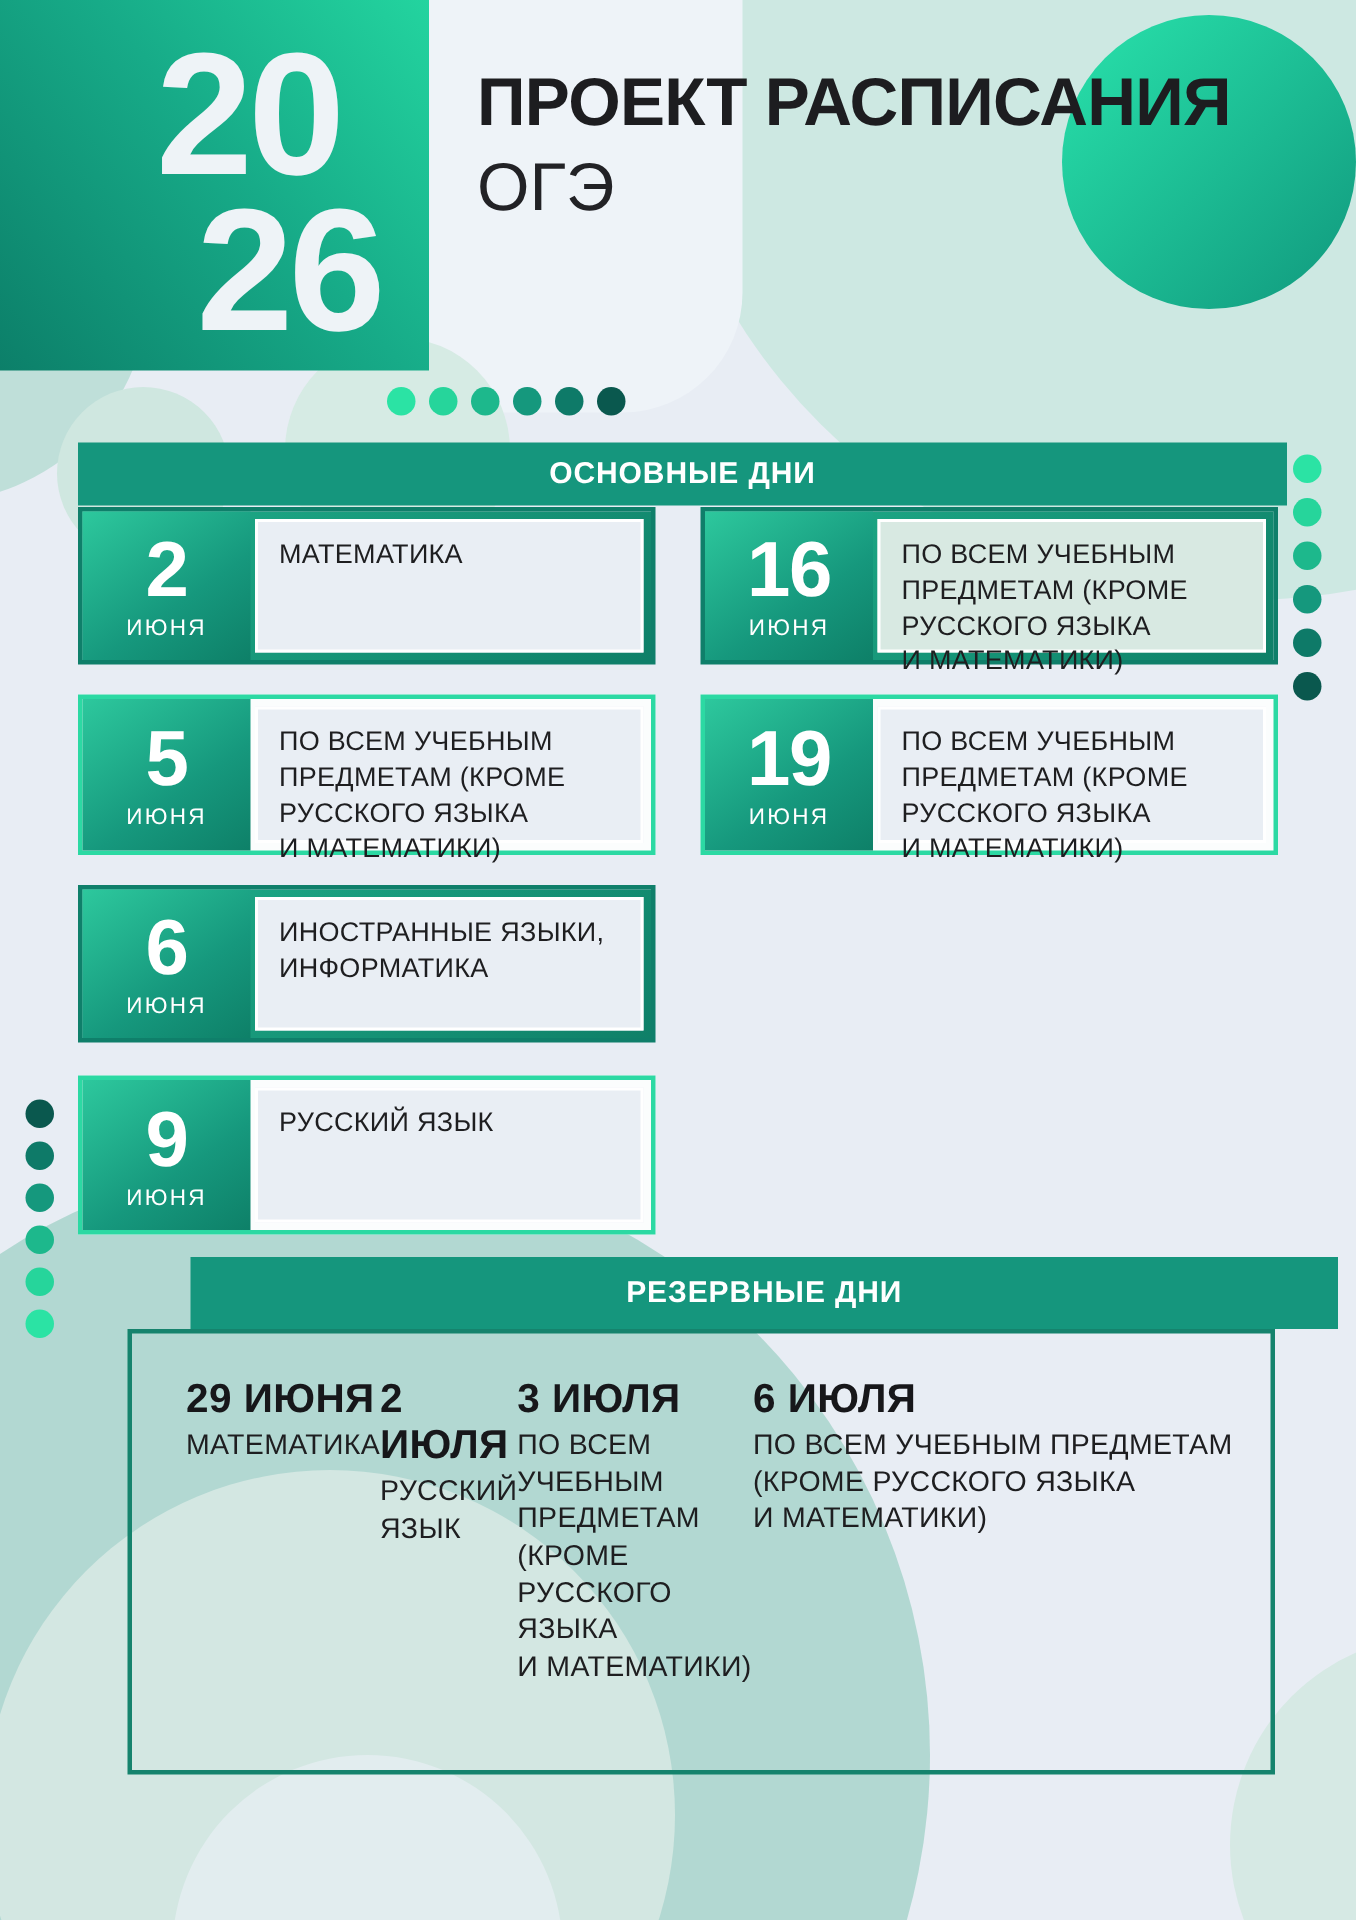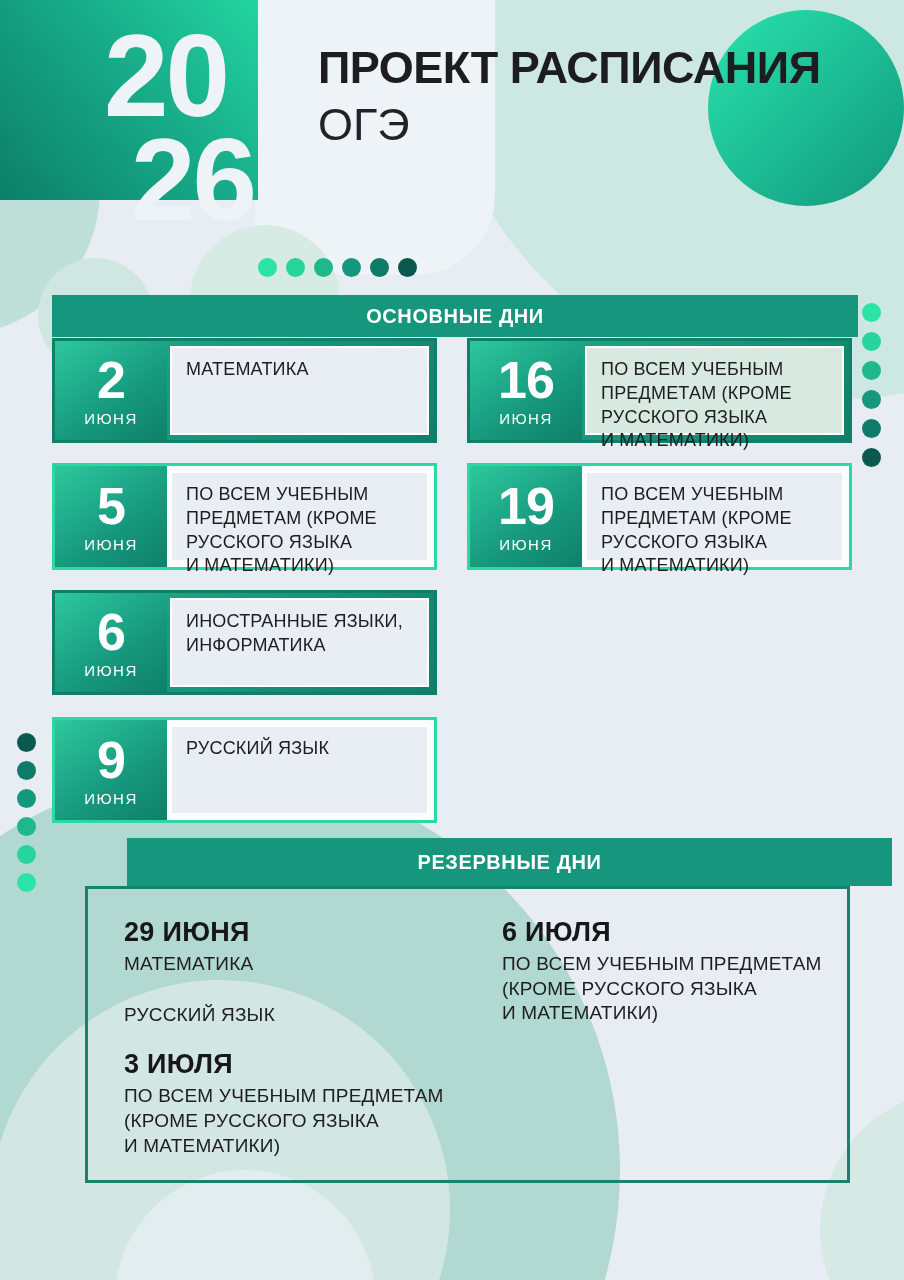--- a/index.html
+++ b/index.html
@@ -17,22 +17,22 @@
     background:linear-gradient(135deg,#27dda8 8%,#14a384 85%); }
   .s-mint-mid   { left:190px; top:225px; width:150px; height:150px; background:#d6ebe4; }
   .s-mint-small { left:38px;  top:258px; width:115px; height:115px; background:#cfe7e0; }
   .s-teal-big   { left:-180px; top:770px; width:800px; height:800px; background:#b2d8d2; }
   .s-light-mid  { left:-10px; top:980px; width:460px; height:460px; background:#d3e7e2; }
   .s-white-bot  { left:115px; top:1170px; width:260px; height:260px; background:#e2edef; }
   .s-mint-br    { left:820px; top:1090px; width:280px; height:280px; background:#d6e9e4; }
 
   .ui { position:absolute; z-index:2; }
 
-  .year-block { left:0; top:0; width:258px; height:200px;
-    background:linear-gradient(230deg,#23d49f 0%,#17ab88 45%,#0c7f69 100%); }
+  .year-block { left:0; top:0; width:258px; height:247px;
+    background:linear-gradient(230deg,#23d49f 0%,#17ab88 45%,#0c7f69 100%);padding-left:28px; }
   .year-line { position:absolute; color:#eef3f7; font-weight:700;
     font-size:116px; line-height:0.9; letter-spacing:-3px; }
   .year-l1 { left:104px; top:24px; }
   .year-l2 { left:131px; top:128px; }
 
   .title1 { left:318px; top:42px;  font-size:45px; font-weight:700; letter-spacing:-0.5px; color:#1d1d20; }
   .title2 { left:318px; top:99px;  font-size:45px; font-weight:400; color:#222226; }
   .subtitle { left:318px; top:189px; font-size:36px; font-weight:700; color:#1d1d20; }
 
   .dots { display:flex; gap:9px; }
@@ -64,21 +64,21 @@
 
   .content { flex:1; margin:5px 5px 5px 3px; border:2px solid #ffffff;
     background:#e9eef4; padding:10px 14px; box-sizing:border-box; }
   .content--mint { background:#d8e9e2; }
   .subject { font-size:18px; font-weight:500; line-height:1.32; letter-spacing:0.2px;
     color:#1e1e20; white-space:pre-line; }
 
   .res-box { left:85px; top:886px; width:765px; height:297px;
     border:3px solid #15836d; box-sizing:border-box;
     display:flex; padding:28px 0 0 36px; }
-  .res-col-left  { width:378px; display:flex; flex-direction:column; gap:22px; }
+  .res-col-left  { width:378px; display:flex; flex-direction:row; }
   .res-col-right { flex:1; display:flex; flex-direction:column; gap:22px; }
   .res-date { font-size:27px; font-weight:700; letter-spacing:0.3px; color:#17171a; }
   .res-subject { font-size:19px; font-weight:400; margin-top:4px; line-height:1.3;
     letter-spacing:0.2px; color:#1e1e20; white-space:pre-line; }
 </style>
 </head>
 <body>
 
 <div class="poster">
 
@@ -203,20 +203,21 @@
     <span>РЕЗЕРВНЫЕ ДНИ</span>
   </div>
 
   <div class="ui res-box">
     <div class="res-col-left">
       <div class="res-entry">
         <div class="res-date">29 ИЮНЯ</div>
         <div class="res-subject">МАТЕМАТИКА</div>
       </div>
       <div class="res-entry">
+        <div class="res-date">2 ИЮЛЯ</div>
         <div class="res-subject">РУССКИЙ ЯЗЫК</div>
       </div>
       <div class="res-entry">
         <div class="res-date">3 ИЮЛЯ</div>
         <div class="res-subject">ПО ВСЕМ УЧЕБНЫМ ПРЕДМЕТАМ
 (КРОМЕ РУССКОГО ЯЗЫКА
 И МАТЕМАТИКИ)</div>
       </div>
     </div>
     <div class="res-col-right">

